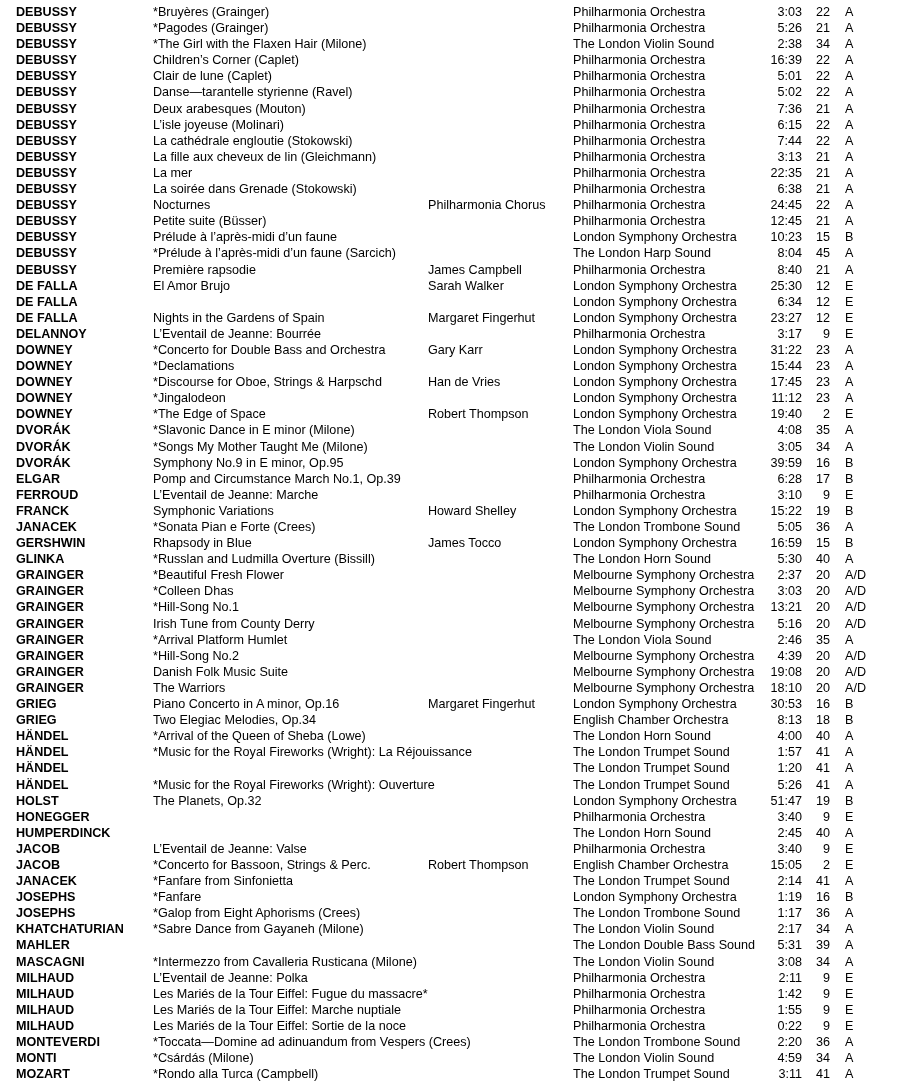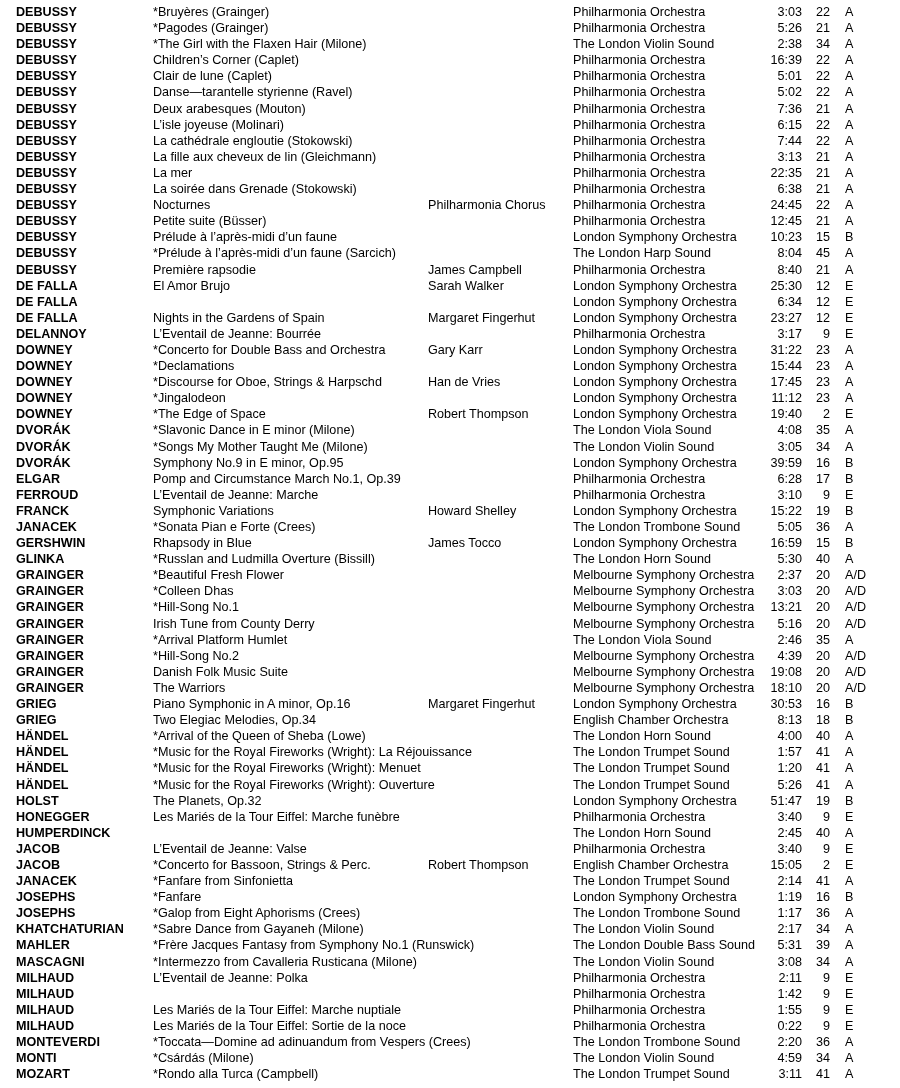--- a/index.html
+++ b/index.html
@@ -443,21 +443,21 @@
     <span class="title">The Warriors</span>
     <span class="soloist"></span>
     <span class="orchestra">Melbourne Symphony Orchestra</span>
     <span class="time">18:10</span>
     <span class="disc">20</span>
     <span class="label">A/D</span>
   </div>
 
   <div class="row">
     <span class="composer">GRIEG</span>
-    <span class="title">Piano Symphonic in A minor, Op.16</span>
+    <span class="title">Piano Concerto in A minor, Op.16</span>
     <span class="soloist">Margaret Fingerhut</span>
     <span class="orchestra">London Symphony Orchestra</span>
     <span class="time">30:53</span>
     <span class="disc">16</span>
     <span class="label">B</span>
   </div>
 
   <div class="row">
     <span class="composer">GRIEG</span>
     <span class="title">Two Elegiac Melodies, Op.34</span>
@@ -483,21 +483,20 @@
     <span class="title">*Music for the Royal Fireworks (Wright): La Réjouissance</span>
     <span class="soloist"></span>
     <span class="orchestra">The London Trumpet Sound</span>
     <span class="time">1:57</span>
     <span class="disc">41</span>
     <span class="label">A</span>
   </div>
 
   <div class="row">
     <span class="composer">HÄNDEL</span>
-    <span class="title">*Music for the Royal Fireworks (Wright): Menuet</span>
     <span class="soloist"></span>
     <span class="orchestra">The London Trumpet Sound</span>
     <span class="time">1:20</span>
     <span class="disc">41</span>
     <span class="label">A</span>
   </div>
 
   <div class="row">
     <span class="composer">HÄNDEL</span>
     <span class="title">*Music for the Royal Fireworks (Wright): Ouverture</span>
@@ -513,21 +512,20 @@
     <span class="title">The Planets, Op.32</span>
     <span class="soloist"></span>
     <span class="orchestra">London Symphony Orchestra</span>
     <span class="time">51:47</span>
     <span class="disc">19</span>
     <span class="label">B</span>
   </div>
 
   <div class="row">
     <span class="composer">HONEGGER</span>
-    <span class="title">Les Mariés de la Tour Eiffel: Marche funèbre</span>
     <span class="soloist"></span>
     <span class="orchestra">Philharmonia Orchestra</span>
     <span class="time">3:40</span>
     <span class="disc">9</span>
     <span class="label">E</span>
   </div>
 
   <div class="row">
     <span class="composer">HUMPERDINCK</span>
     <span class="soloist"></span>
@@ -592,21 +590,20 @@
     <span class="title">*Sabre Dance from Gayaneh (Milone)</span>
     <span class="soloist"></span>
     <span class="orchestra">The London Violin Sound</span>
     <span class="time">2:17</span>
     <span class="disc">34</span>
     <span class="label">A</span>
   </div>
 
   <div class="row">
     <span class="composer">MAHLER</span>
-    <span class="title">*Frère Jacques Fantasy from Symphony No.1 (Runswick)</span>
     <span class="soloist"></span>
     <span class="orchestra">The London Double Bass Sound</span>
     <span class="time">5:31</span>
     <span class="disc">39</span>
     <span class="label">A</span>
   </div>
 
   <div class="row">
     <span class="composer">MASCAGNI</span>
     <span class="title">*Intermezzo from Cavalleria Rusticana (Milone)</span>
@@ -622,20 +619,21 @@
     <span class="title">L’Eventail de Jeanne: Polka</span>
     <span class="soloist"></span>
     <span class="orchestra">Philharmonia Orchestra</span>
     <span class="time">2:11</span>
     <span class="disc">9</span>
     <span class="label">E</span>
   </div>
 
   <div class="row">
     <span class="composer">MILHAUD</span>
+    <span class="title">Les Mariés de la Tour Eiffel: Fugue du massacre*</span>
     <span class="soloist"></span>
     <span class="orchestra">Philharmonia Orchestra</span>
     <span class="time">1:42</span>
     <span class="disc">9</span>
     <span class="label">E</span>
   </div>
 
   <div class="row">
     <span class="composer">MILHAUD</span>
     <span class="title">Les Mariés de la Tour Eiffel: Marche nuptiale</span>

